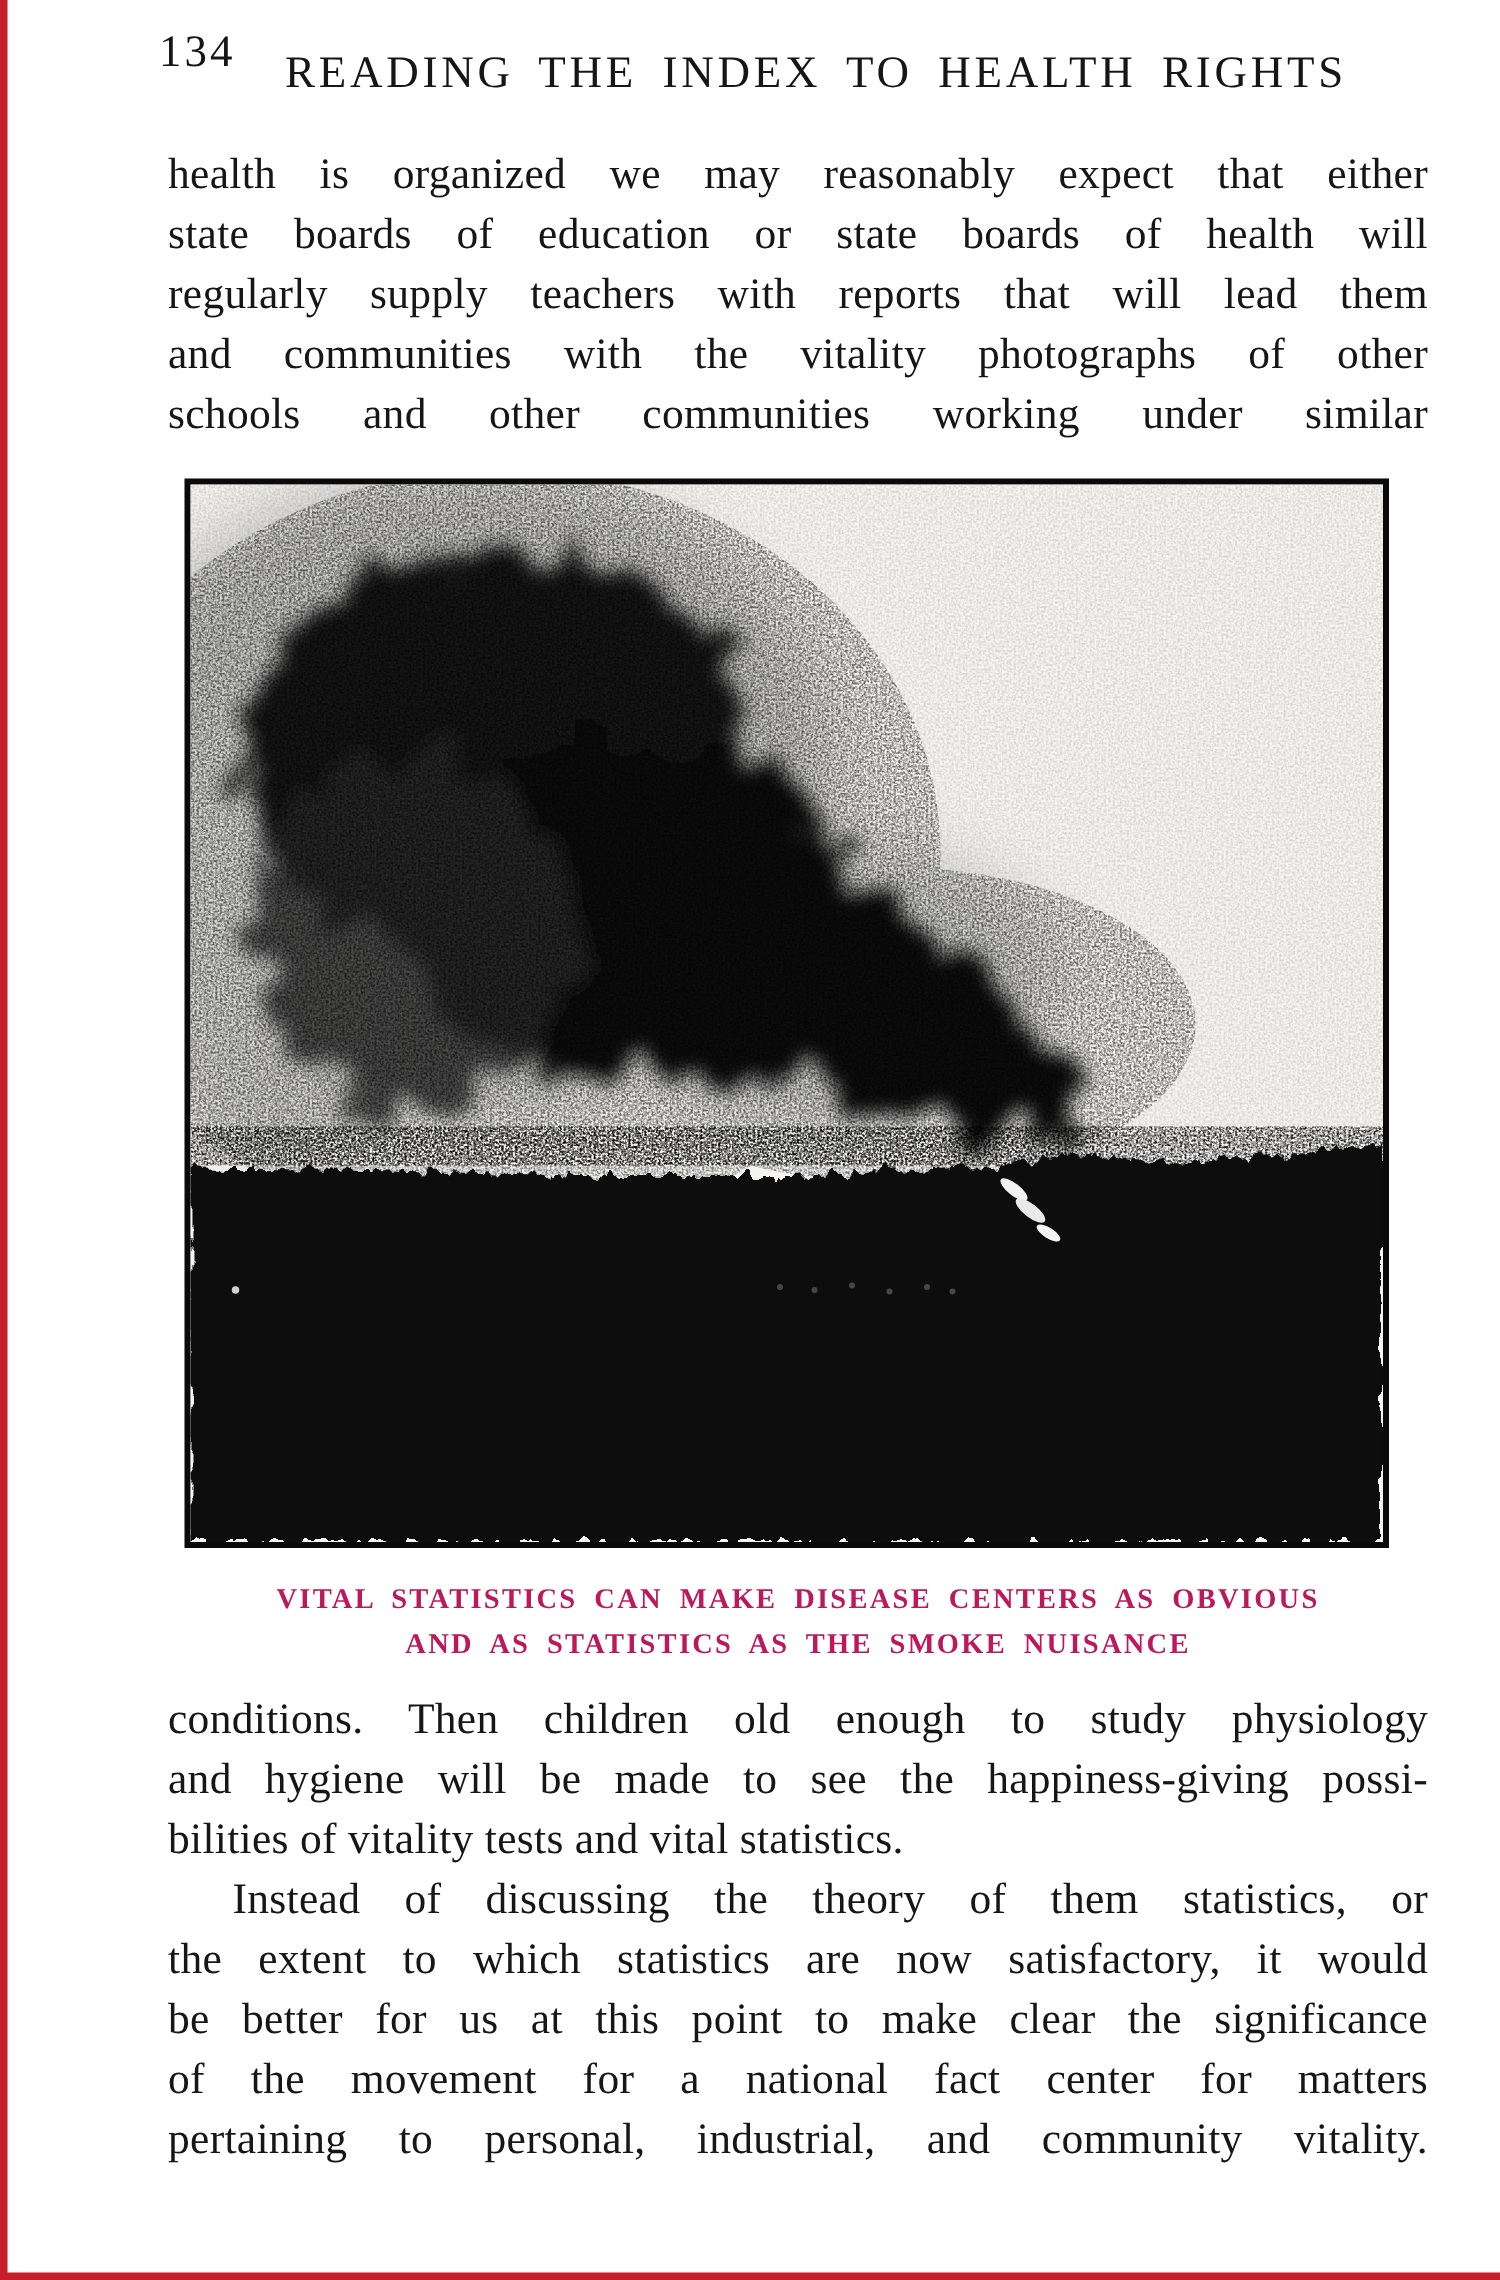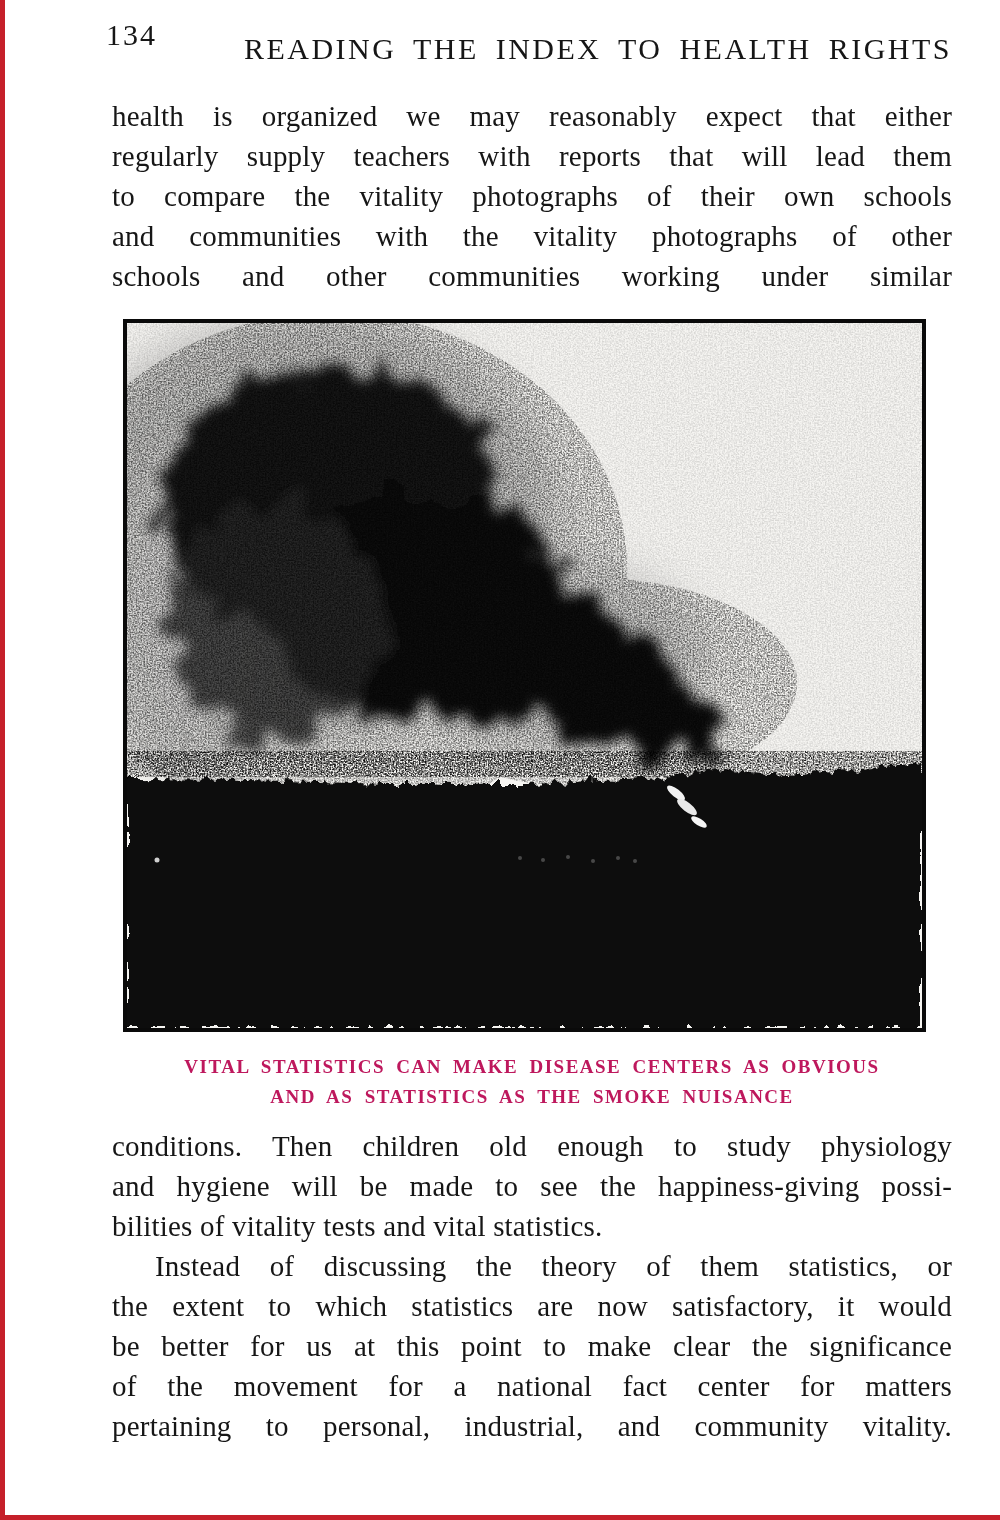--- a/index.html
+++ b/index.html
@@ -20,21 +20,21 @@
   header.running{
     position:relative;
     padding-top:32px;
     height:42px;
   }
   .pagenum{
     position:absolute;left:-6px;top:18px;
     font-size:30px;letter-spacing:2px;
   }
   .running-title{
-    display:block;text-align:right;
+    display:block;text-align:center;
     padding-left:24px;
     font-size:30px;letter-spacing:2.5px;word-spacing:7px;
     white-space:nowrap;
   }
 
   .para{margin:0;font-size:29px;line-height:40px;letter-spacing:0.2px;}
   .para.first{margin-top:22px;}
   .line{display:block;}
   .line.j{text-align:justify;text-align-last:justify;}
   .line.ind{padding-left:43px;}
@@ -66,22 +66,22 @@
 
   <div class="content">
 
     <header class="running">
       <span class="pagenum">134</span>
       <span class="running-title">READING THE INDEX TO HEALTH RIGHTS</span>
     </header>
 
     <p class="para first">
       <span class="line j">health is organized we may reasonably expect that either</span>
+      <span class="line j">state boards of education or state boards of health will</span>
       <span class="line j">regularly supply teachers with reports that will lead them</span>
-      <span class="line j">to compare the vitality photographs of their own schools</span>
       <span class="line j">and communities with the vitality photographs of other</span>
       <span class="line j">schools and other communities working under similar</span>
     </p>
 
     <figure class="smokefig">
       <div class="photo">
         <svg viewBox="0 0 795 705" width="795" height="705" xmlns="http://www.w3.org/2000/svg">
           <defs>
             <filter id="fSoft" x="-40%" y="-40%" width="180%" height="180%">
               <feGaussianBlur stdDeviation="20"></feGaussianBlur>

